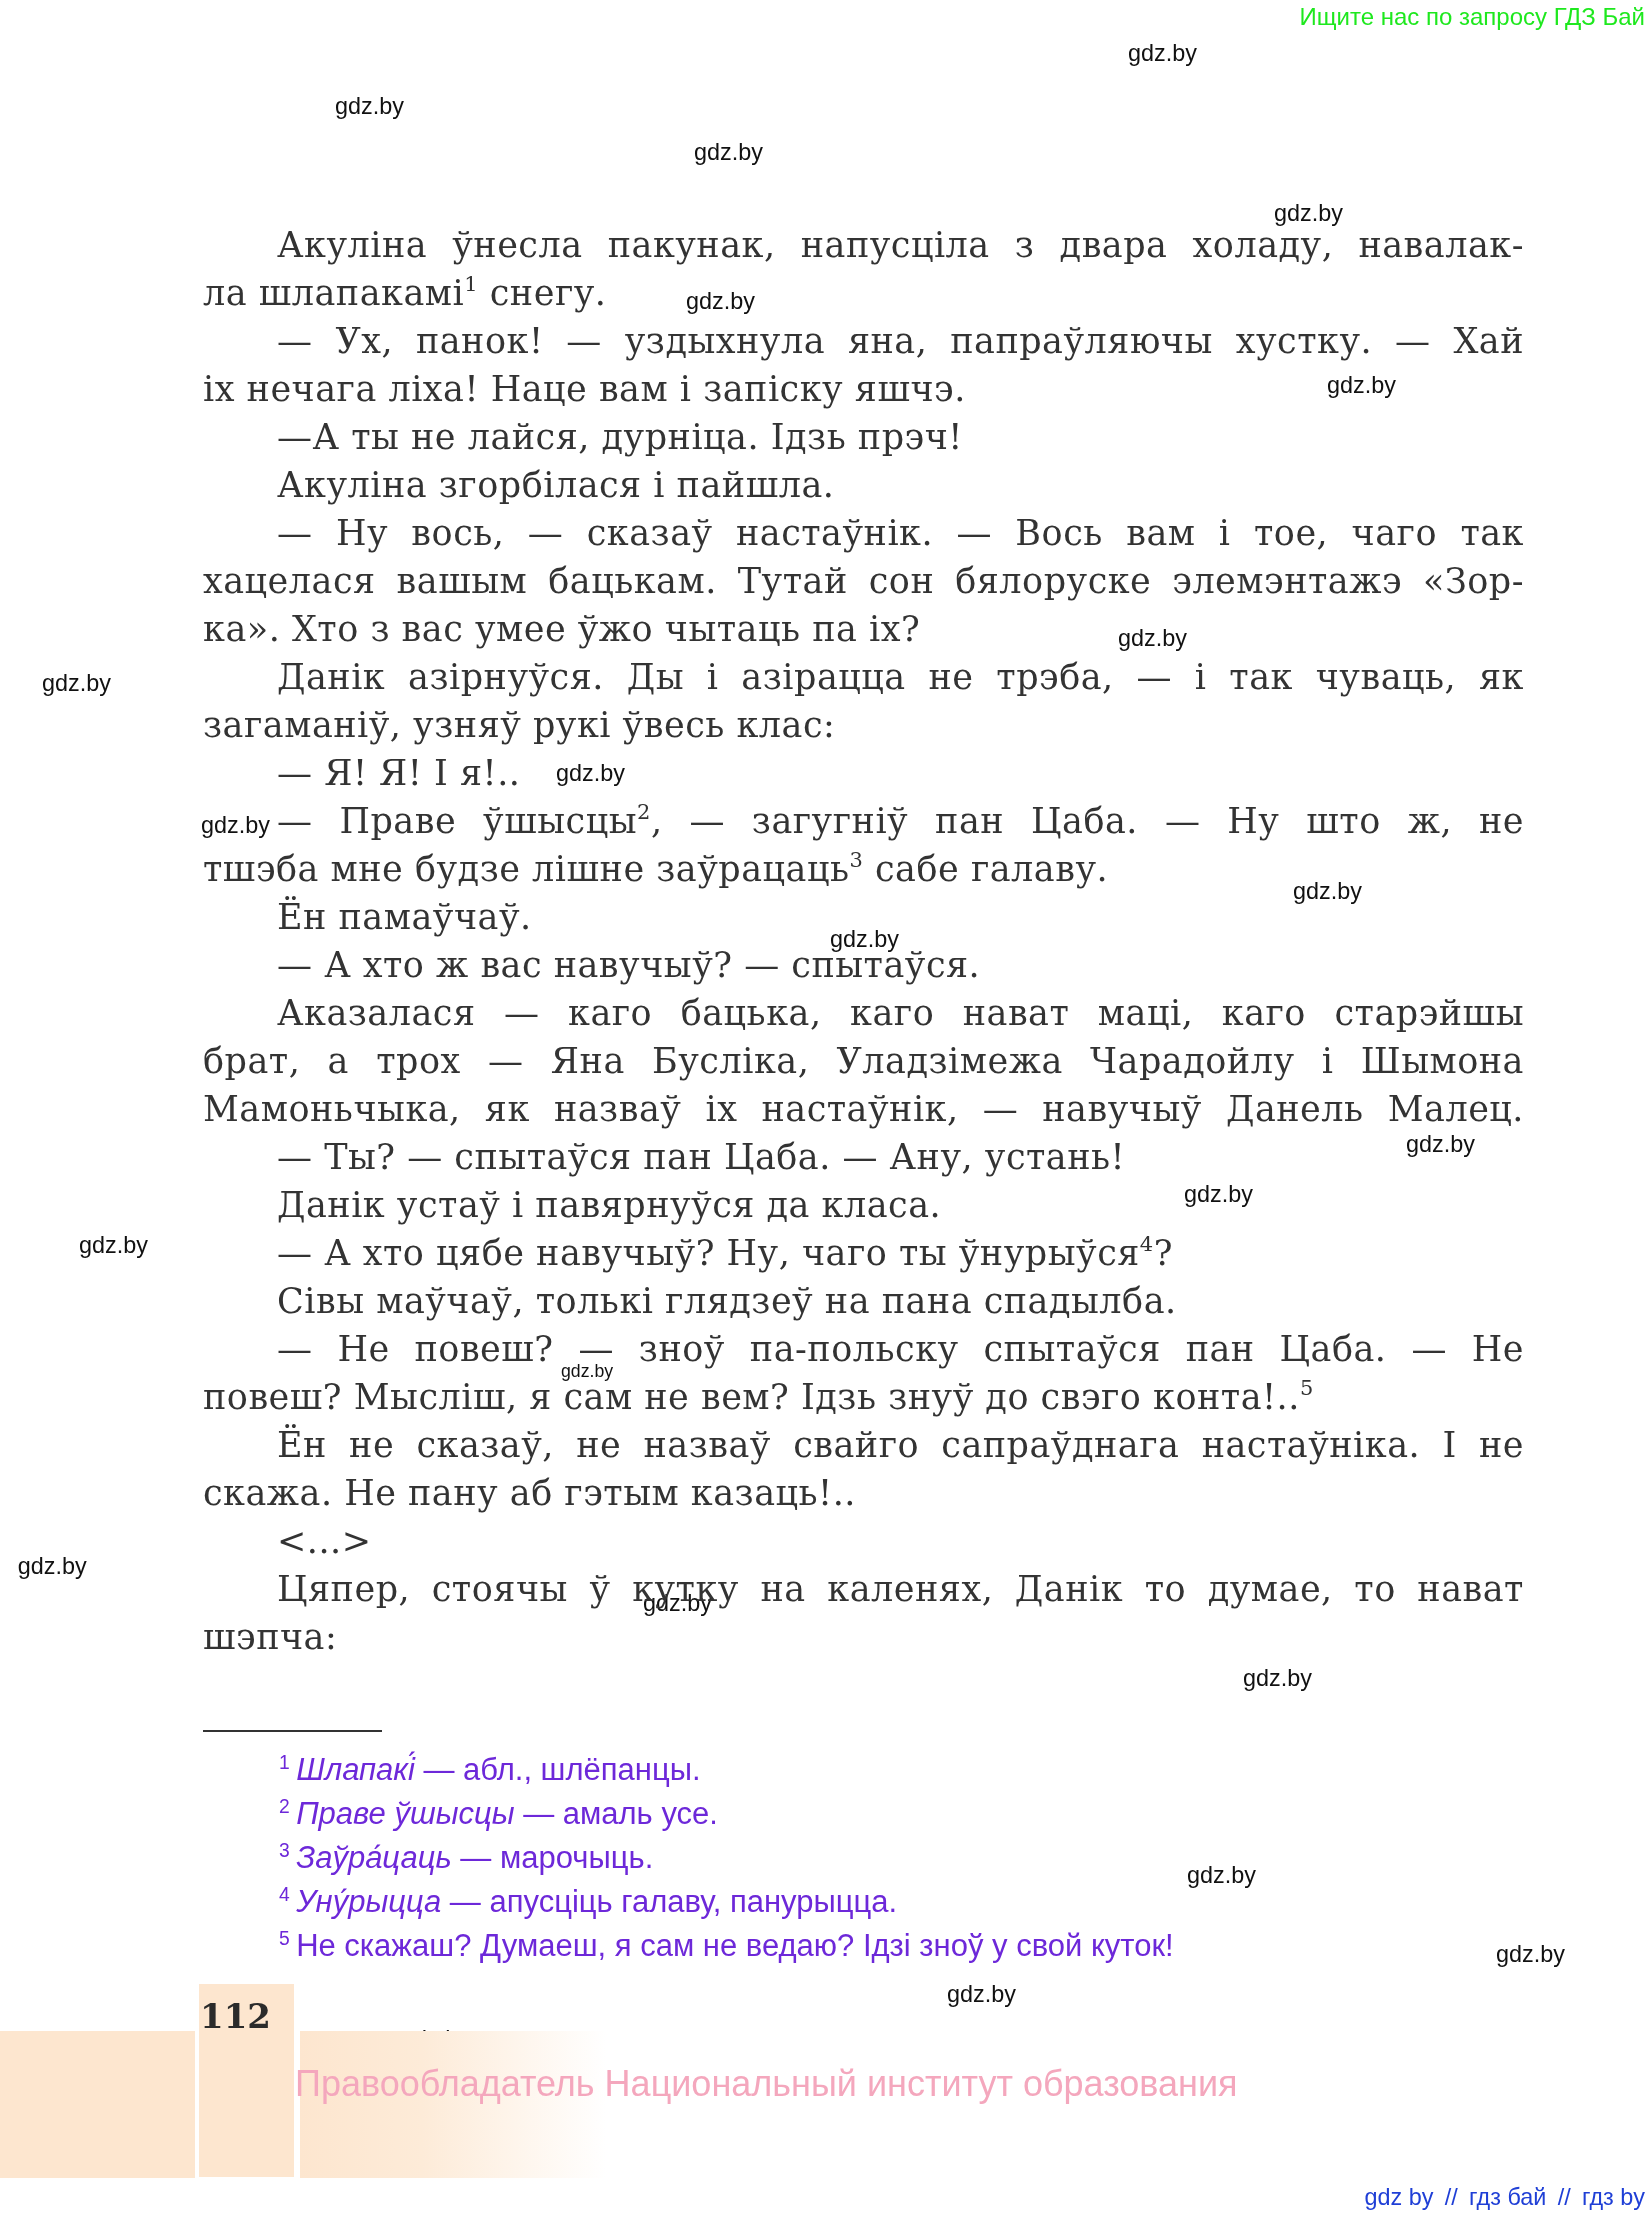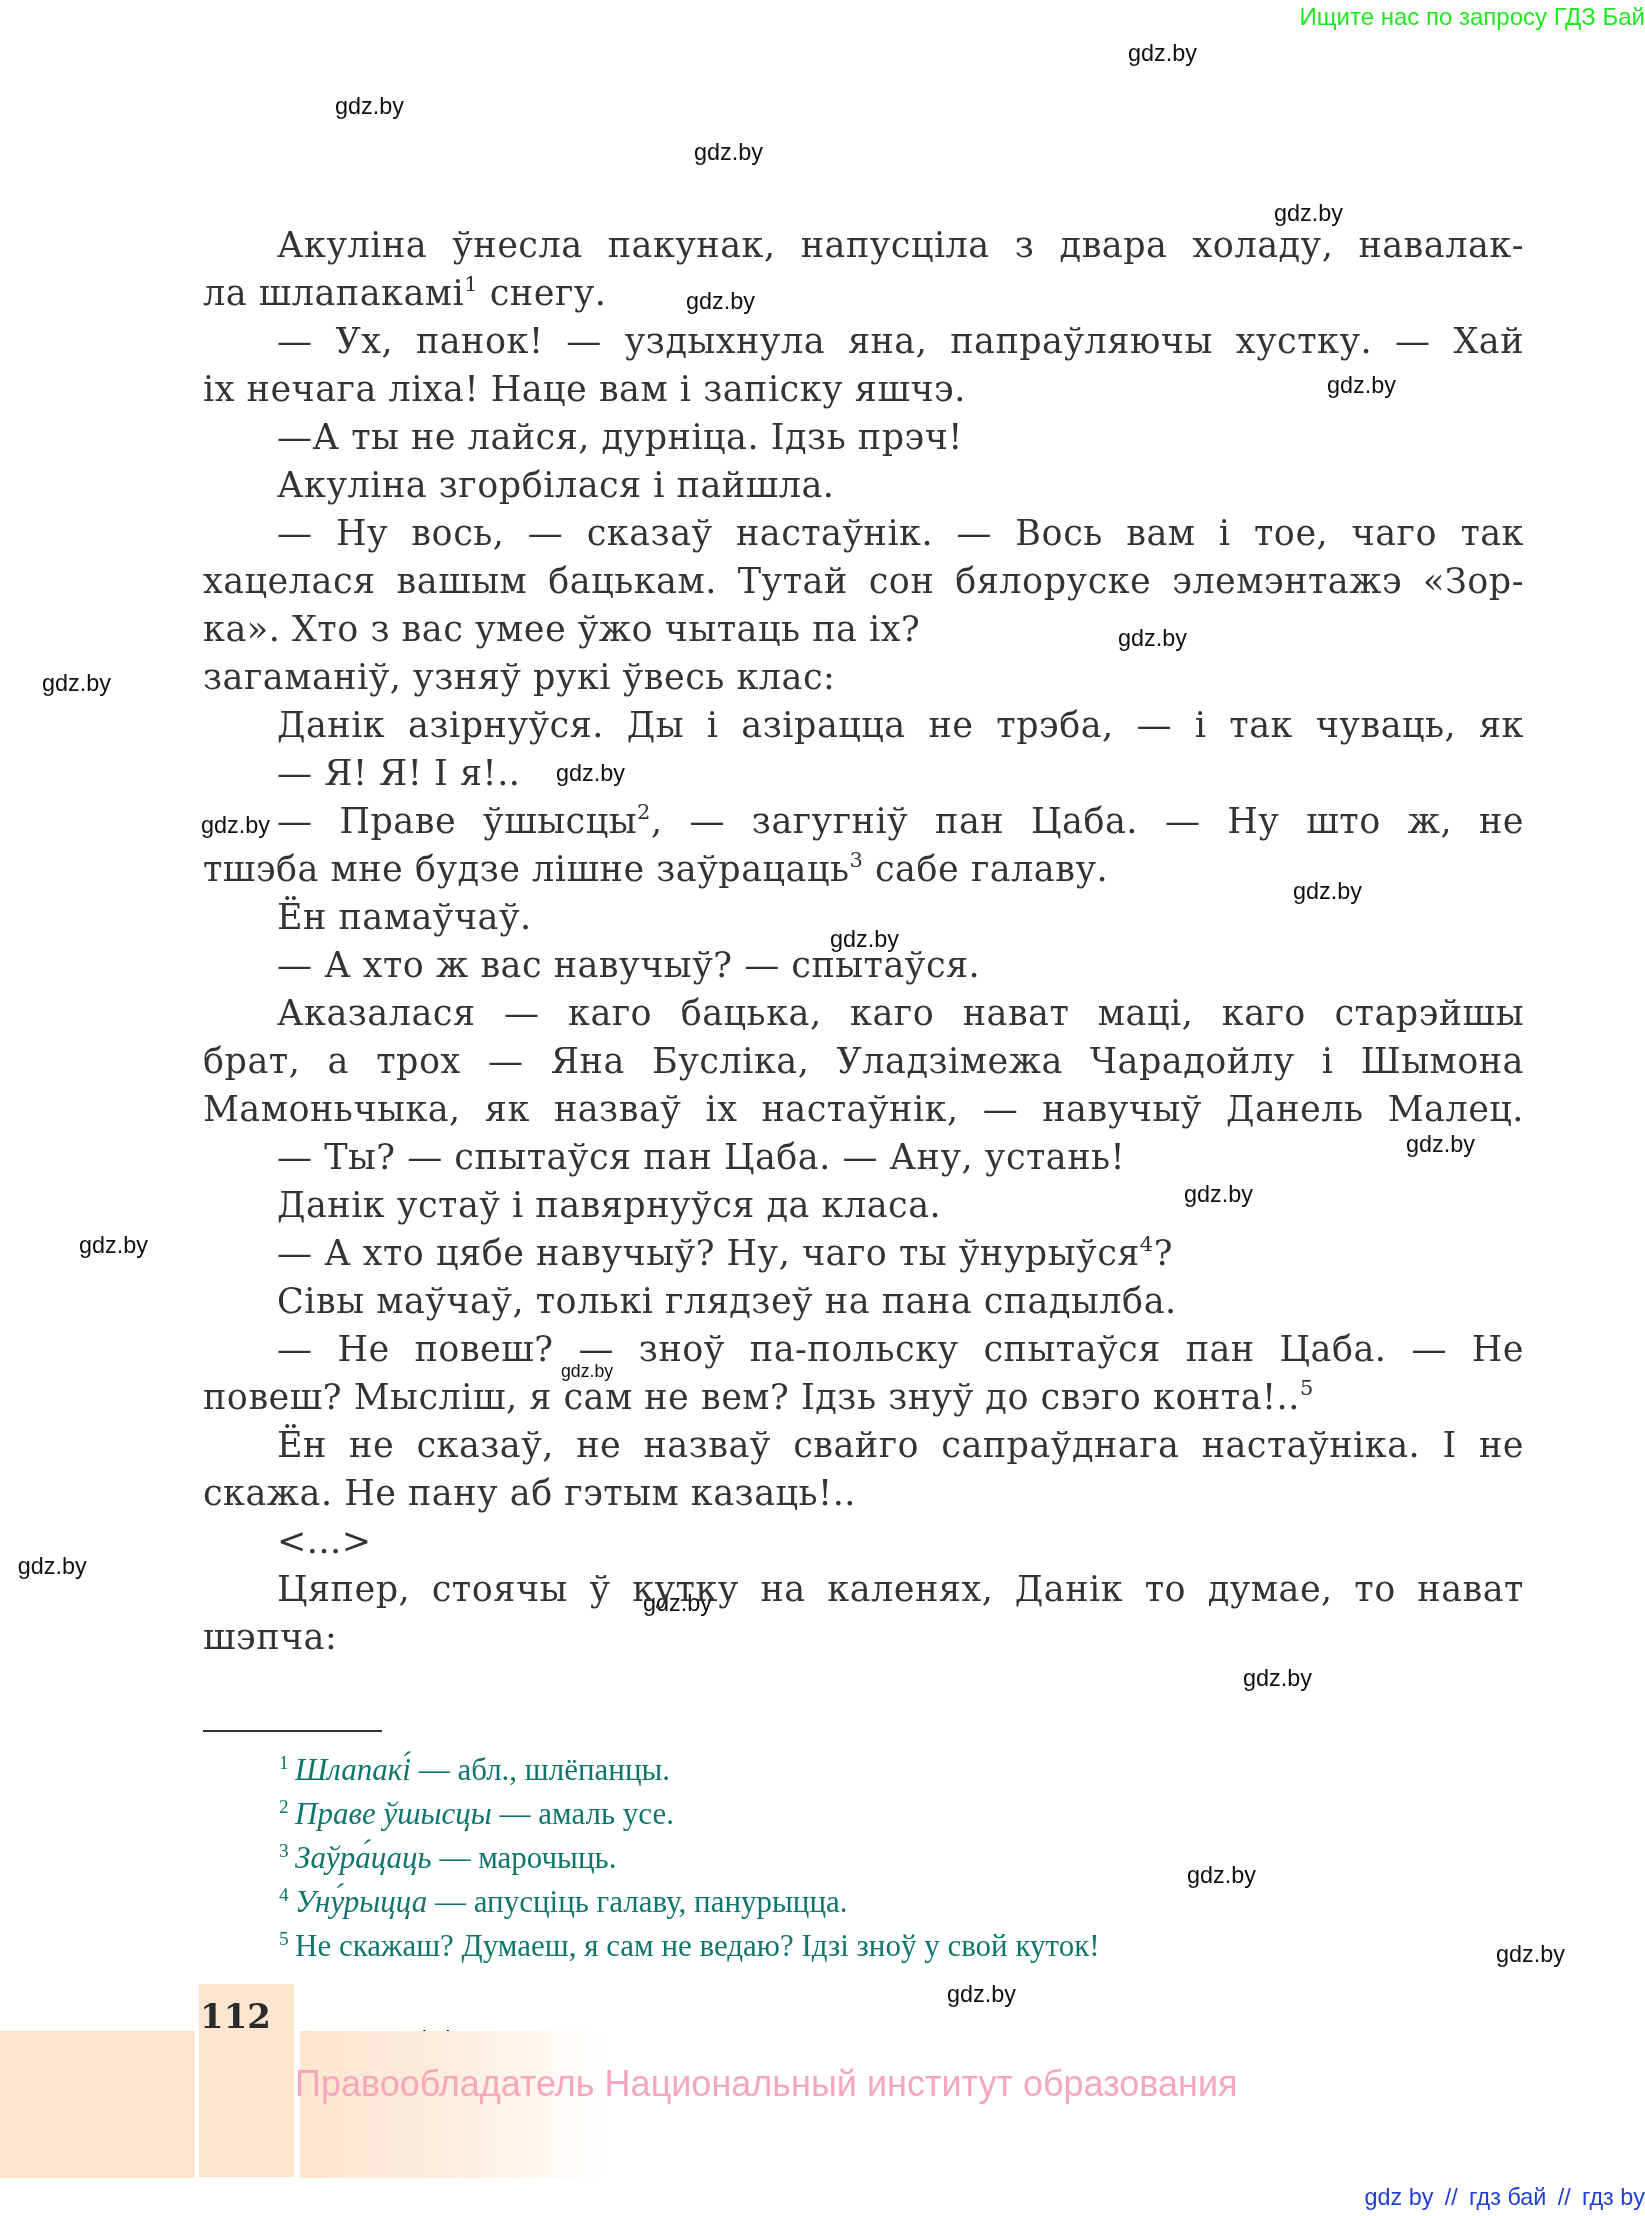--- a/index.html
+++ b/index.html
@@ -23,21 +23,21 @@
   }
   .line { white-space: nowrap; height: 48px; text-align: justify; text-align-last: justify; }
   .line.last { text-align-last: left; }
   .line.indent { padding-left: 74px; }
   sup { font-size: 21px; line-height: 0; vertical-align: 14.5px; }
   .fn-rule {
     position: absolute; left: 203px; top: 1730px; width: 179px; height: 1.6px; background: #333;
   }
   .footnotes {
     position: absolute; left: 279px; top: 1748px;
-    font-family: Liberation Serif, serif; font-size: 31px; line-height: 44px; color: #0f766e;
+    font-family: Liberation Sans, sans-serif; font-size: 31px; line-height: 44px; color: #6d28d9;
   }
   .footnotes .fn { white-space: nowrap; }
   .footnotes .num { font-size: 19.3px; vertical-align: 11.3px; line-height: 0; margin-right: 6.4px; }
   .footnotes i { font-style: italic; }
   .band {
     position: absolute; background: #fde6cf;
   }
   .band-left { left: 0; top: 2031px; width: 195px; height: 147px; }
   .band-page { left: 199px; top: 1984px; width: 95px; height: 193px; }
   .band-right {
@@ -93,22 +93,22 @@
 <div class="body-text" id="body-text">
     <div class="line indent"><span>Акуліна ўнесла пакунак, напусціла з двара холаду, навалак-</span></div>
     <div class="line last"><span>ла шлапакамі</span><sup>1</sup><span> снегу.</span></div>
     <div class="line indent"><span>— Ух, панок! — уздыхнула яна, папраўляючы хустку. — Хай</span></div>
     <div class="line last"><span>іх нечага ліха! Наце вам і запіску яшчэ.</span></div>
     <div class="line indent last"><span>—А ты не лайся, дурніца. Ідзь прэч!</span></div>
     <div class="line indent last"><span>Акуліна згорбілася і пайшла.</span></div>
     <div class="line indent"><span>— Ну вось, — сказаў настаўнік. — Вось вам і тое, чаго так</span></div>
     <div class="line"><span>хацелася вашым бацькам. Тутай сон бялоруске элемэнтажэ «Зор-</span></div>
     <div class="line last"><span>ка». Хто з вас умее ўжо чытаць па іх?</span></div>
+    <div class="line indent"><span>Данік азірнуўся. Ды і азірацца не трэба, — і так чуваць, як</span></div>
     <div class="line last"><span>загаманіў, узняў рукі ўвесь клас:</span></div>
-    <div class="line indent"><span>Данік азірнуўся. Ды і азірацца не трэба, — і так чуваць, як</span></div>
     <div class="line indent last"><span>— Я! Я! І я!..</span></div>
     <div class="line indent"><span>— Праве ўшысцы</span><sup>2</sup><span>, — загугніў пан Цаба. — Ну што ж, не</span></div>
     <div class="line last"><span>тшэба мне будзе лішне заўрацаць</span><sup>3</sup><span> сабе галаву.</span></div>
     <div class="line indent last"><span>Ён памаўчаў.</span></div>
     <div class="line indent last"><span>— А хто ж вас навучыў? — спытаўся.</span></div>
     <div class="line indent"><span>Аказалася — каго бацька, каго нават маці, каго старэйшы</span></div>
     <div class="line"><span>брат, а трох — Яна Бусліка, Уладзімежа Чарадойлу і Шымона</span></div>
     <div class="line"><span>Мамоньчыка, як назваў іх настаўнік, — навучыў Данель Малец.</span></div>
     <div class="line indent last"><span>— Ты? — спытаўся пан Цаба. — Ану, устань!</span></div>
     <div class="line indent last"><span>Данік устаў і павярнуўся да класа.</span></div>

